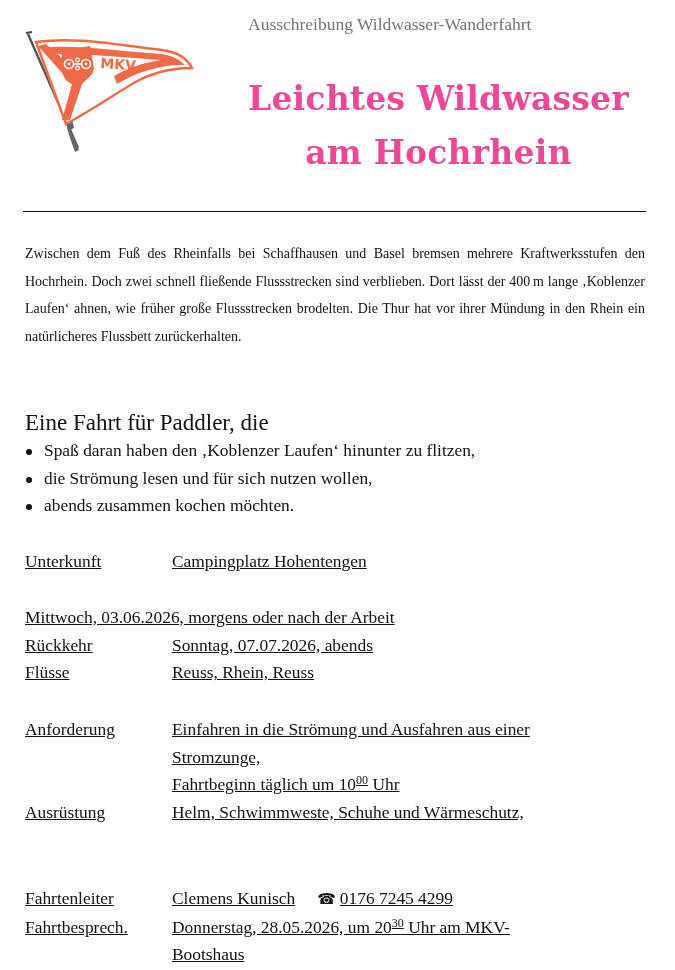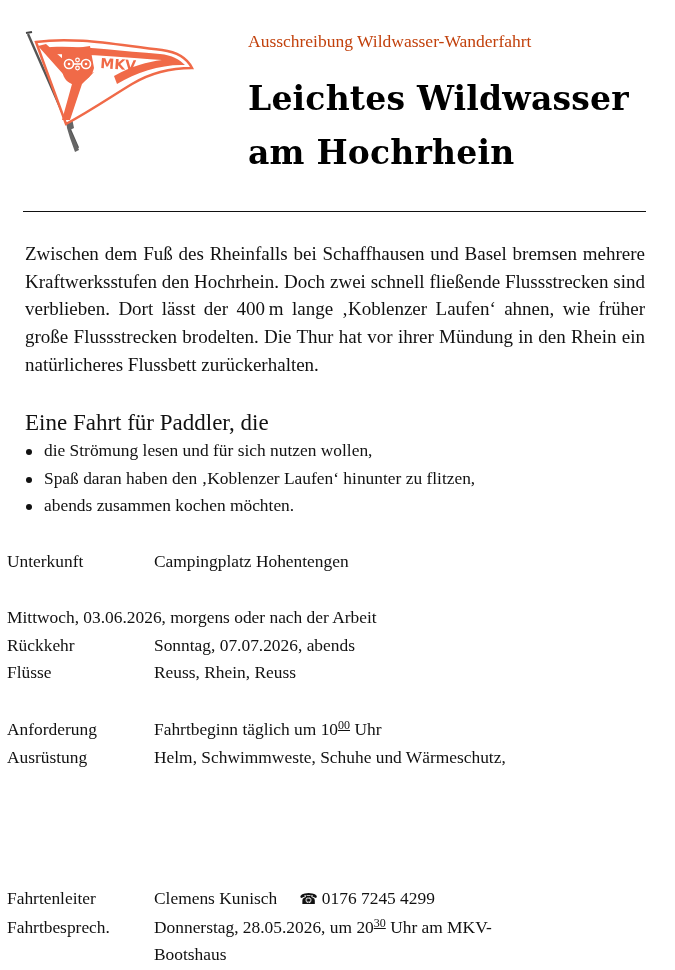--- a/index.html
+++ b/index.html
@@ -4,57 +4,57 @@
   <style>
     html, body { margin: 0; padding: 0; background: #ffffff; }
     body {
       width: 675px; height: 970px; position: relative; overflow: hidden;
       font-family: "DejaVu Serif", "Liberation Serif", serif;
       color: #111111;
     }
     .logo { position: absolute; left: 22px; top: 28px; width: 175px; height: 128px; }
     .subtitle {
       position: absolute; left: 248px; top: 14px;
-      font-family: "Liberation Serif", serif; font-size: 17.5px; color: #c2410c;
+      font-family: "Liberation Serif", serif; font-size: 17.5px; color: #737373;
       white-space: nowrap;
-      margin-top: 17px;
     }
     .title {
       position: absolute; left: 248px; top: 72px;
       font-family: "DejaVu Serif", serif; font-weight: bold;
-      font-size: 33px; line-height: 54px; color: #000000; margin: 0;
+      font-size: 33px; line-height: 54px; color: #ec4899; margin: 0;
       letter-spacing: 0.2px;
+      text-align: center;
     }
     .title span { display: block; white-space: nowrap; }
     .divider {
       position: absolute; left: 23px; top: 211px; width: 623px; height: 0;
       border-top: 1.5px solid #111;
     }
     .intro {
       position: absolute; left: 25px; top: 240px; width: 620px;
-      font-family: "Liberation Serif", serif; font-size: 19px; line-height: 27.7px;
+      font-family: "Liberation Serif", serif; font-size: 14px; line-height: 27.7px;
       text-align: justify; margin: 0;
     }
     .lead {
       position: absolute; left: 25px; top: 409px;
       font-family: "Liberation Serif", serif; font-size: 23px; line-height: 27.7px;
       white-space: nowrap;
     }
     .bullets {
       position: absolute; left: 25px; top: 437px; margin: 0; padding: 0; list-style: none;
       font-family: "Liberation Serif", serif; font-size: 17.4px; line-height: 27.7px;
     }
     .bullets li { position: relative; padding-left: 19px; white-space: nowrap; }
     .bullets li .dot {
       position: absolute; left: 1px; top: 12px; width: 6px; height: 6px;
       background: #111; border-radius: 50%;
     }
     .info {
-      position: absolute; left: 7px; width: 620px;
-      font-family: "Liberation Serif", serif; font-size: 17.4px; line-height: 27.7px;
+      position: absolute; left: 25px; width: 620px;
+      font-family: "Liberation Serif", serif; font-size: 17.4px; line-height: 27.7px; text-decoration: underline;
     }
     .row { display: flex; }
     .row .label { width: 147px; flex: 0 0 147px; white-space: nowrap; }
     .row .value { flex: 1; }
     .row .value span.line { display: block; white-space: nowrap; }
     sup.u {
       font-size: 12px; text-decoration: underline; vertical-align: 6px; line-height: 0;
     }
     .phone-icon { display: inline-block; margin-left: 22px; margin-right: 4px; font-size: 15px; }
   </style>
@@ -90,22 +90,22 @@
 <h1 class="title">
   <span>Leichtes Wildwasser</span>
   <span>am Hochrhein</span>
 </h1>
 <div class="divider"></div>
 
 <p class="intro">Zwischen dem Fuß des Rheinfalls bei Schaffhausen und Basel bremsen mehrere Kraftwerksstufen den Hochrhein. Doch zwei schnell fließende Flussstrecken sind verblieben. Dort lässt der 400 m lange ‚Koblenzer Laufen‘ ahnen, wie früher große Flussstrecken brodelten. Die Thur hat vor ihrer Mündung in den Rhein ein natürlicheres Flussbett zurückerhalten.</p>
 
 <div class="lead">Eine Fahrt für Paddler, die</div>
 <ul class="bullets">
+  <li><span class="dot"></span><span>Spaß daran haben den ‚Koblenzer Laufen‘ hinunter zu flitzen,</span></li>
   <li><span class="dot"></span><span>die Strömung lesen und für sich nutzen wollen,</span></li>
-  <li><span class="dot"></span><span>Spaß daran haben den ‚Koblenzer Laufen‘ hinunter zu flitzen,</span></li>
   <li><span class="dot"></span><span>abends zusammen kochen möchten.</span></li>
 </ul>
 
 <div class="info" style="top:548px;">
   <div class="row">
     <div class="label">Unterkunft</div>
     <div class="value">Campingplatz Hohentengen</div>
   </div>
 </div>
 
@@ -120,20 +120,22 @@
   <div class="row">
     <div class="label">Flüsse</div>
     <div class="value">Reuss, Rhein, Reuss</div>
   </div>
 </div>
 
 <div class="info" style="top:716px;">
   <div class="row">
     <div class="label">Anforderung</div>
     <div class="value">
+      <span class="line">Einfahren in die Strömung und Ausfahren aus einer</span>
+      <span class="line">Stromzunge,</span>
       <span class="line"><span>Fahrtbeginn täglich um 10</span><sup class="u">00</sup><span> Uhr</span></span>
     </div>
   </div>
   <div class="row">
     <div class="label">Ausrüstung</div>
     <div class="value">
       <span class="line">Helm, Schwimmweste, Schuhe und Wärmeschutz,</span>
     </div>
   </div>
 </div>

